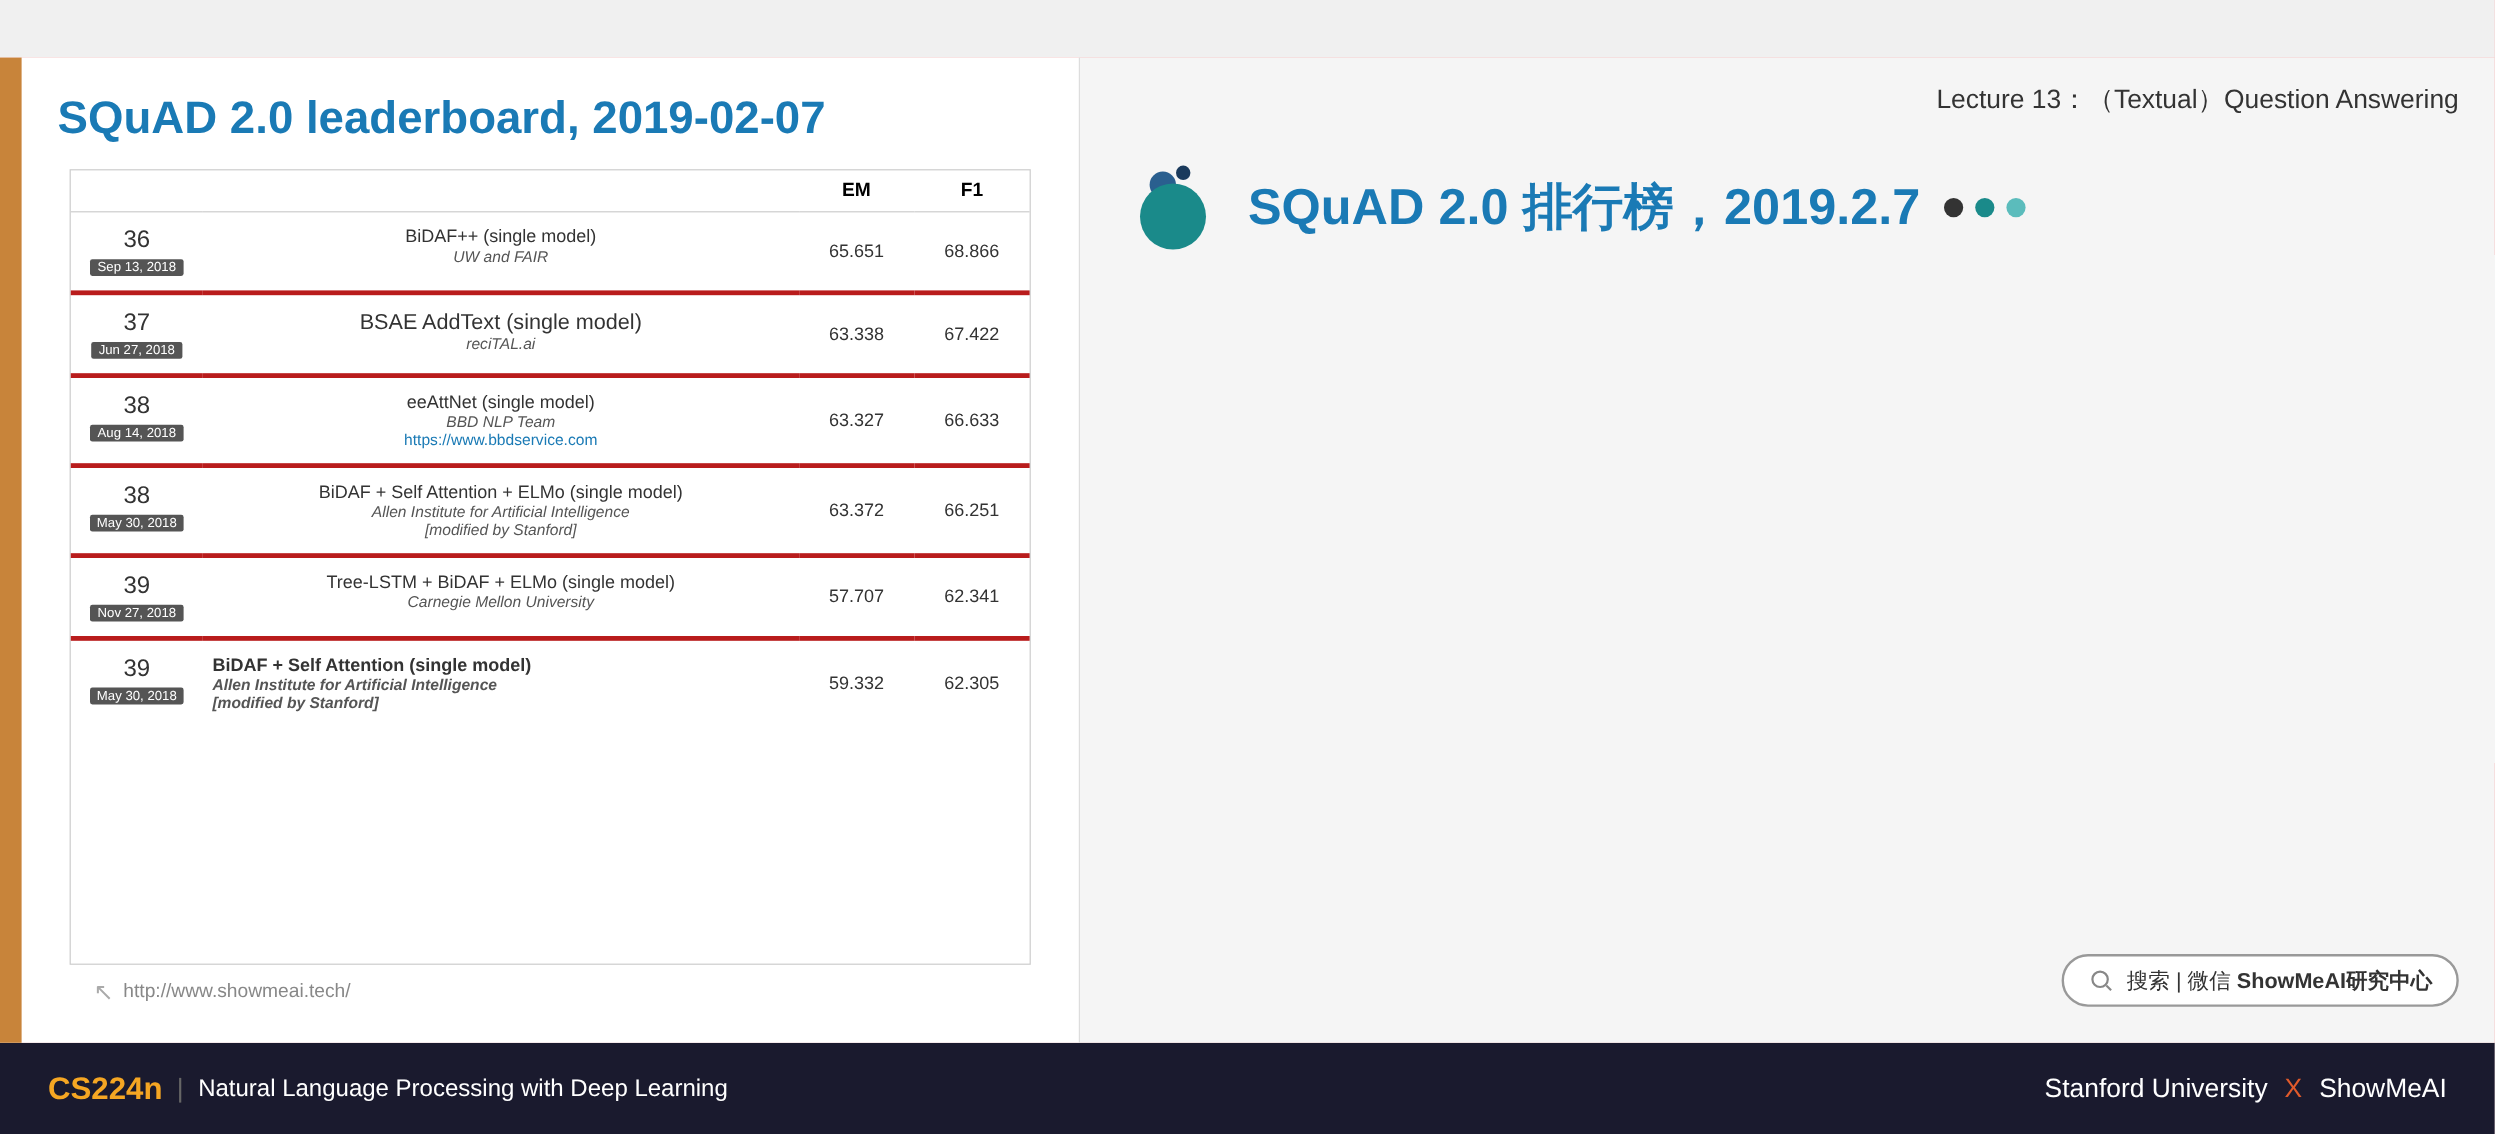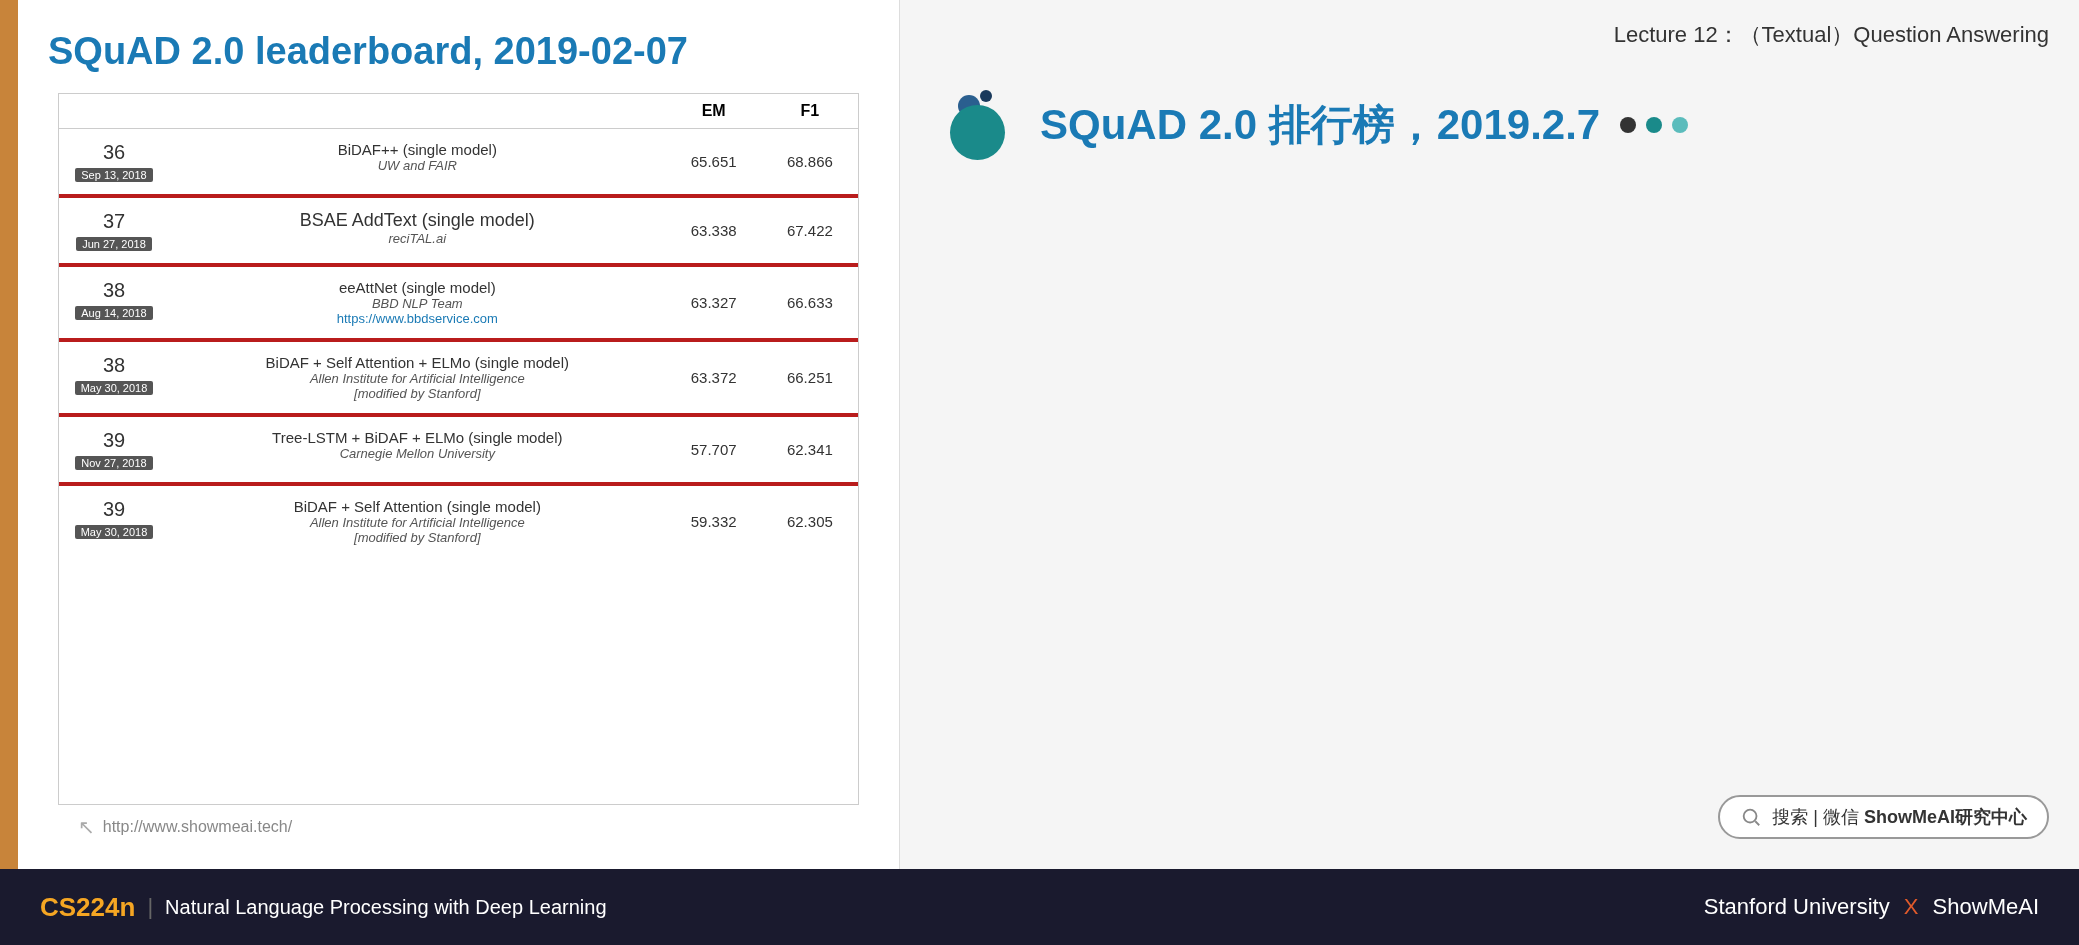--- a/index.html
+++ b/index.html
@@ -10,20 +10,21 @@
       font-family: Arial, sans-serif;
       overflow: hidden;
       display: flex;
       flex-direction: column;
     }
 
     .main-content {
       display: flex;
       flex: 1;
       background: #fca5a5;
+      margin-top: 48px;
     }
 
     
     .left-panel {
       width: 900px;
       background: white;
       display: flex;
       flex-direction: column;
       position: relative;
       border-right: 1px solid #ddd;
@@ -366,41 +367,41 @@
                   <div style="font-style:italic;color:#555;font-size:13px;">Carnegie Mellon University</div>
                 </td>
                 <td style="text-align: center; padding: 12px 8px; font-size: 15px; color: rgb(51, 51, 51);">57.707</td>
                 <td style="text-align: center; padding: 12px 8px; font-size: 15px; color: rgb(51, 51, 51);">62.341</td>
               </tr>
               <tr>
                 <td style="text-align: center; padding: 12px 8px; vertical-align: top;">
       <span style="font-size:20px;display:block;color:#333;">39</span>
       <span style="display:inline-block;background:#555;color:white;font-size:11px;padding:1px 6px;border-radius:2px;margin-top:4px;">May 30, 2018</span>
     </td>
-                <td style="text-align: center; padding: 12px 8px; vertical-align: top;">
+                <td style="text-align: left; padding: 12px 8px; vertical-align: top; font-weight: bold;">
                   <div style="font-size:15px;color:#333;">BiDAF + Self Attention (single model)</div>
                   <div style="font-style:italic;color:#555;font-size:13px;">Allen Institute for Artificial Intelligence</div>
                   <div style="font-style:italic;color:#555;font-size:13px;">[modified by Stanford]</div>
                 </td>
                 <td style="text-align: center; padding: 12px 8px; font-size: 15px; color: rgb(51, 51, 51);">59.332</td>
                 <td style="text-align: center; padding: 12px 8px; font-size: 15px; color: rgb(51, 51, 51);">62.305</td>
               </tr>
             </tbody>
         </table>
       </div>
 
       <div class="slide-footer">
         <span class="cursor-icon">↖</span>
         <span>http://www.showmeai.tech/</span>
       </div>
     </div>
   </div>
 
   <div class="right-panel">
-    <div class="lecture-title">Lecture 12：（Textual）Question Answering</div>
+    <div class="lecture-title">Lecture 13：（Textual）Question Answering</div>
 
     <div class="right-slide-content">
       <div class="chinese-title-row">
 
         <div class="logo-shape">
           <div class="logo-dot"></div>
           <div class="logo-circle-small"></div>
           <div class="logo-circle-big"></div>
         </div>
 

